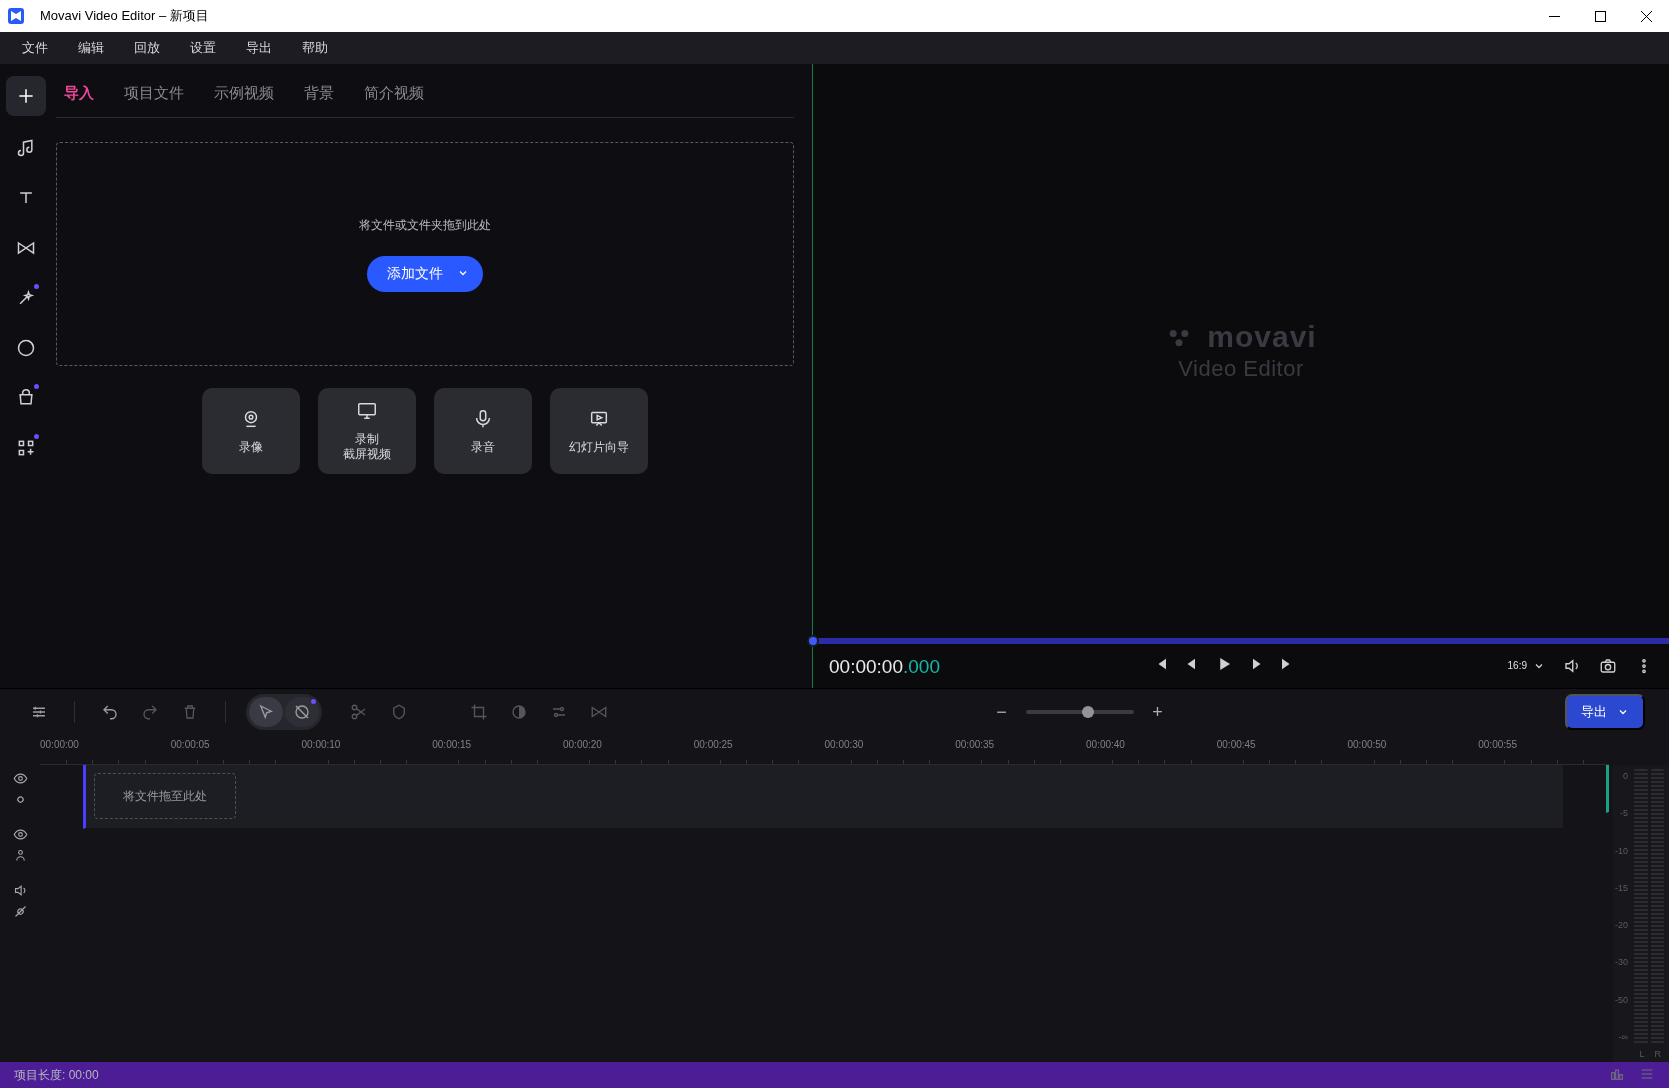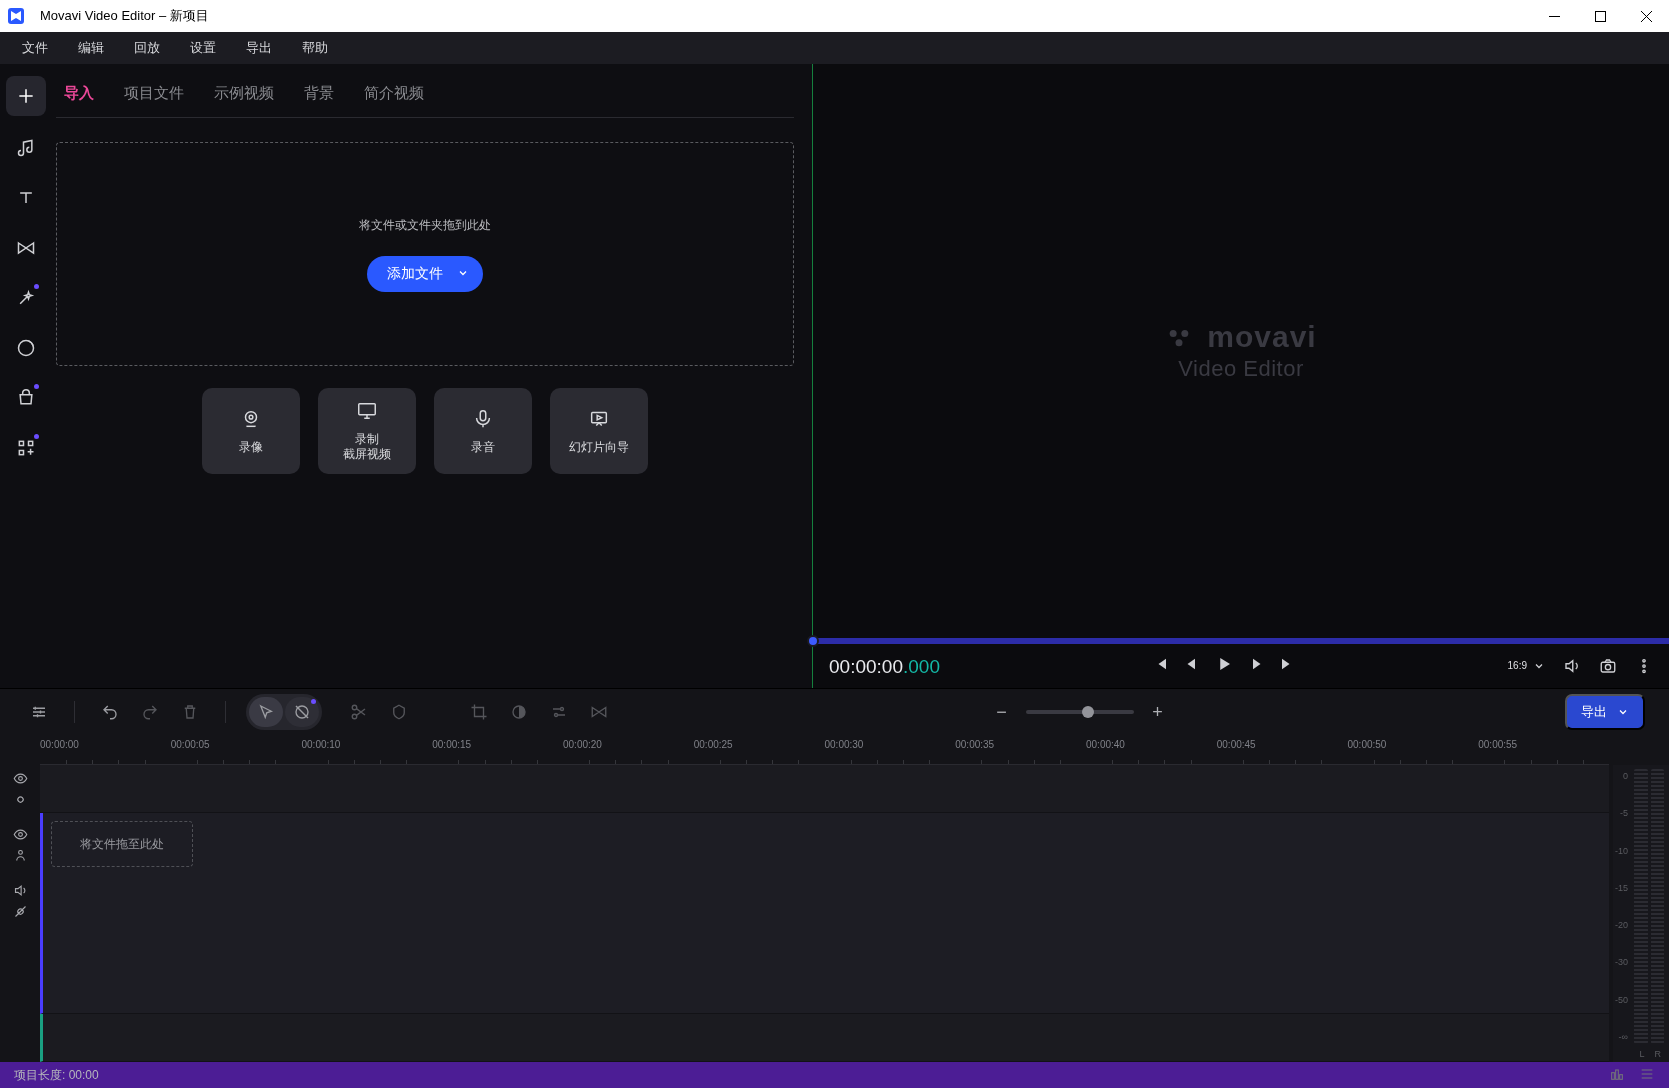--- a/index.html
+++ b/index.html
@@ -89,21 +89,21 @@
   
   .ruler { height:30px; position:relative; margin-left:40px; margin-right:60px; border-bottom:1px solid #2a2a30; }
   .tick { position:absolute; top:4px; font-size:10px; color:#7f8087; }
   .subtick { position:absolute; bottom:0; width:1px; height:4px; background:#35363b; }
   
   .tracks { flex:1; display:flex; position:relative; }
   .track-heads { width:40px; display:flex; flex-direction:column; }
   .track-head { height:56px; display:flex; flex-direction:column; align-items:center; justify-content:center; gap:6px; }
   .track-head.small { height:48px;}
   .track-head svg { width:15px; height:15px; stroke:#a8a9ae; fill:none; stroke-width:1.8; }
-  .track-lanes { flex:1; display:flex; flex-direction:column; margin-right:60px; }
+  .track-lanes { flex:1; display:flex; flex-direction:row; margin-right:60px;gap:43px; }
   .lane { height:56px; background:#1b1b20; border-bottom:1px solid #121216; position:relative; }
   .lane.small { height:48px; }
   .lane.main { height:64px; border-left:3px solid #4a3dff; background:#1d1d24; }
   .lane.audio { border-left:3px solid #1aa082; }
   .lane-drop { position:absolute; left:8px; top:8px; width:142px; height:46px; border:1.5px dashed #4f5056; border-radius:4px; display:flex; align-items:center; justify-content:center; font-size:12px; color:#9a9ba0; }
   
   .meters { position:absolute; right:0; top:0; width:56px; bottom:0; background:#17171c; display:flex; }
   .meter-labels { display:flex; flex-direction:column; justify-content:space-between; padding:6px 2px 20px 2px; font-size:9px; color:#5a5b60; align-items:flex-end; }
   .meter-bars { flex:1; display:flex; gap:3px; padding:4px 5px 18px 4px; }
   .mbar { flex:1; background:repeating-linear-gradient(to bottom,#2b2b32 0,#2b2b32 2px,transparent 2px,transparent 4px); border-radius:2px; }

